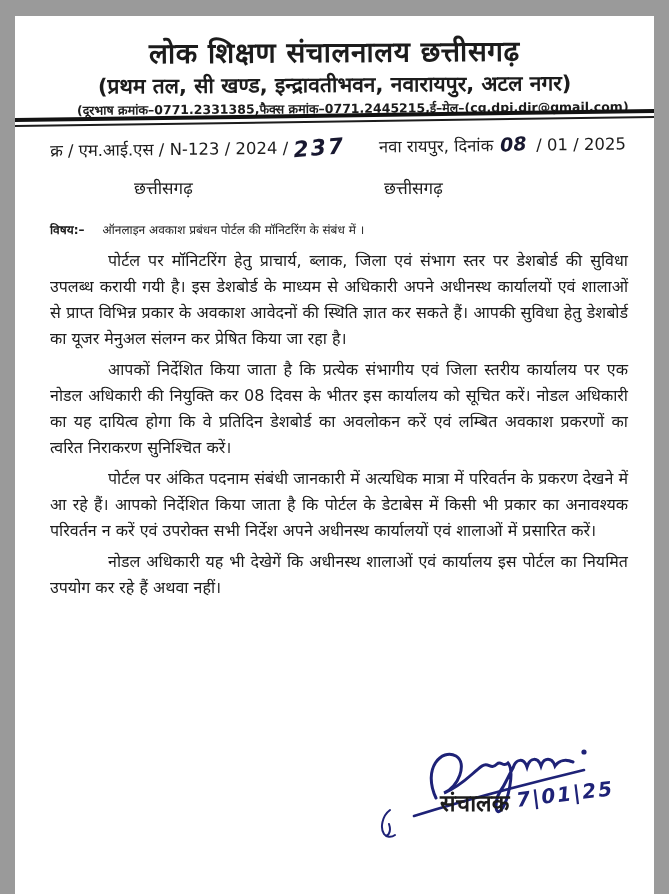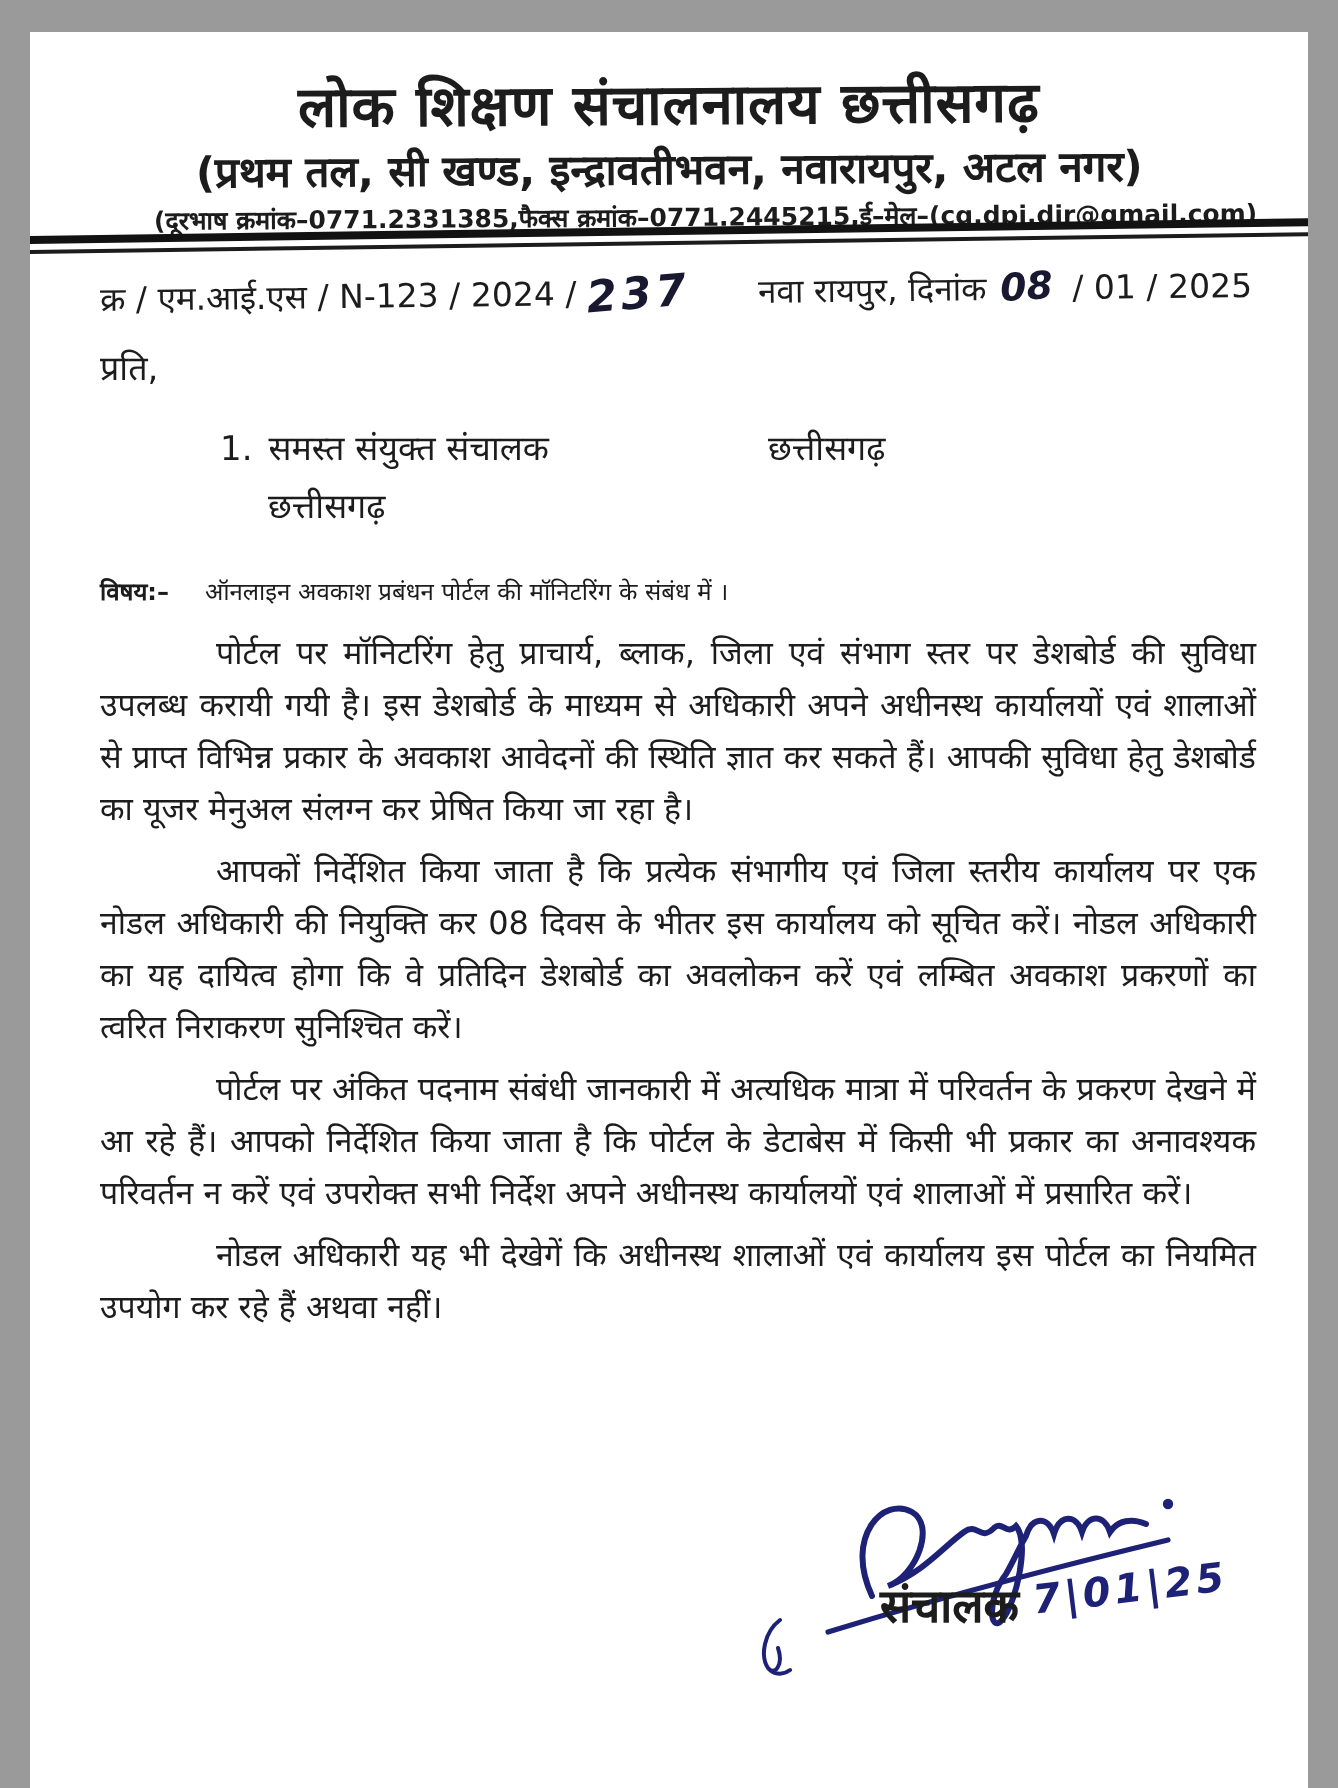--- a/index.html
+++ b/index.html
@@ -82,27 +82,23 @@
       <span>क्र / एम.आई.एस / N-123 / 2024 /</span>
       <span class="hand ref-hand">237</span>
     </div>
     <div class="refdate">
       <span>नवा रायपुर, दिनांक</span>
       <span class="hand date-hand">08</span>
       <span>/ 01 / 2025</span>
     </div>
   </div>
 
-  <div class="salutation">प्रति,</div>
 
   <div class="addressees">
     <div class="addr addr-1">
-      <div class="addr-line1">
-        <span class="addr-num">1.</span><span>समस्त संयुक्त संचालक</span>
-      </div>
       <div class="addr-line2">छत्तीसगढ़</div>
     </div>
     <div class="addr addr-2">
       <div class="addr-line2">छत्तीसगढ़</div>
     </div>
   </div>
 
   <div class="subject">
     <span class="subject-label">विषय:–</span><span class="subject-text">ऑनलाइन अवकाश प्रबंधन पोर्टल की मॉनिटरिंग के संबंध में ।</span>
   </div>

